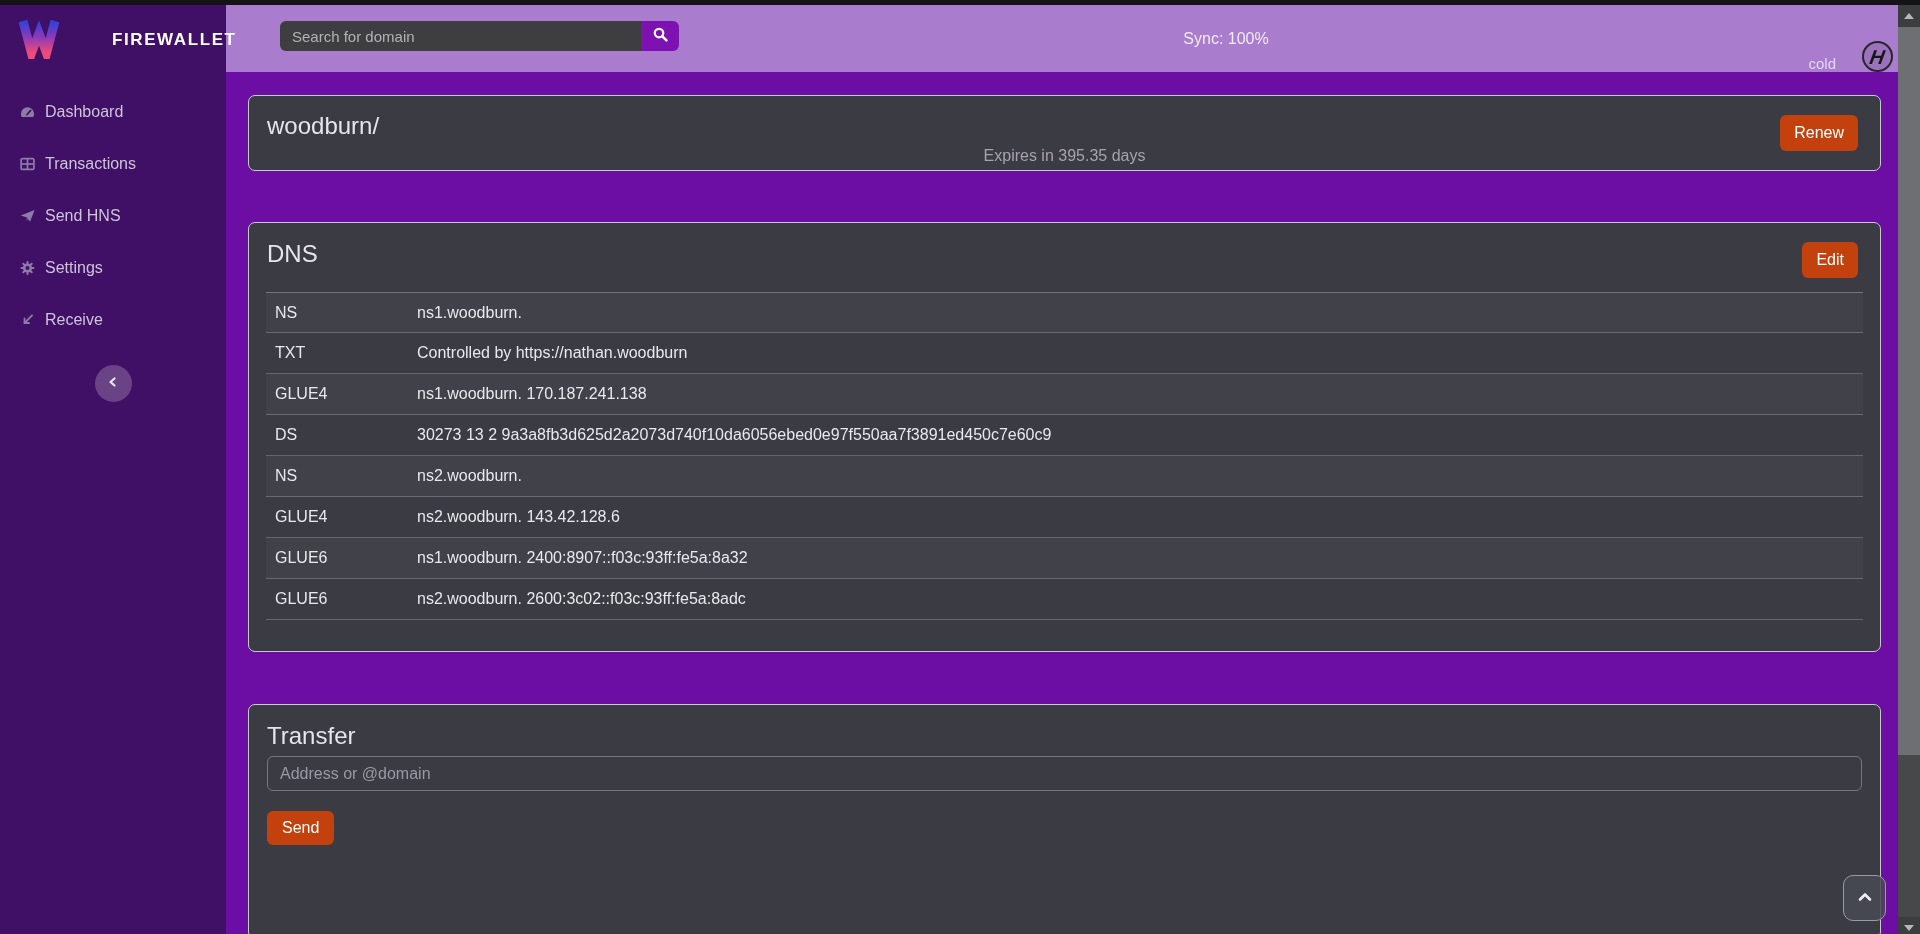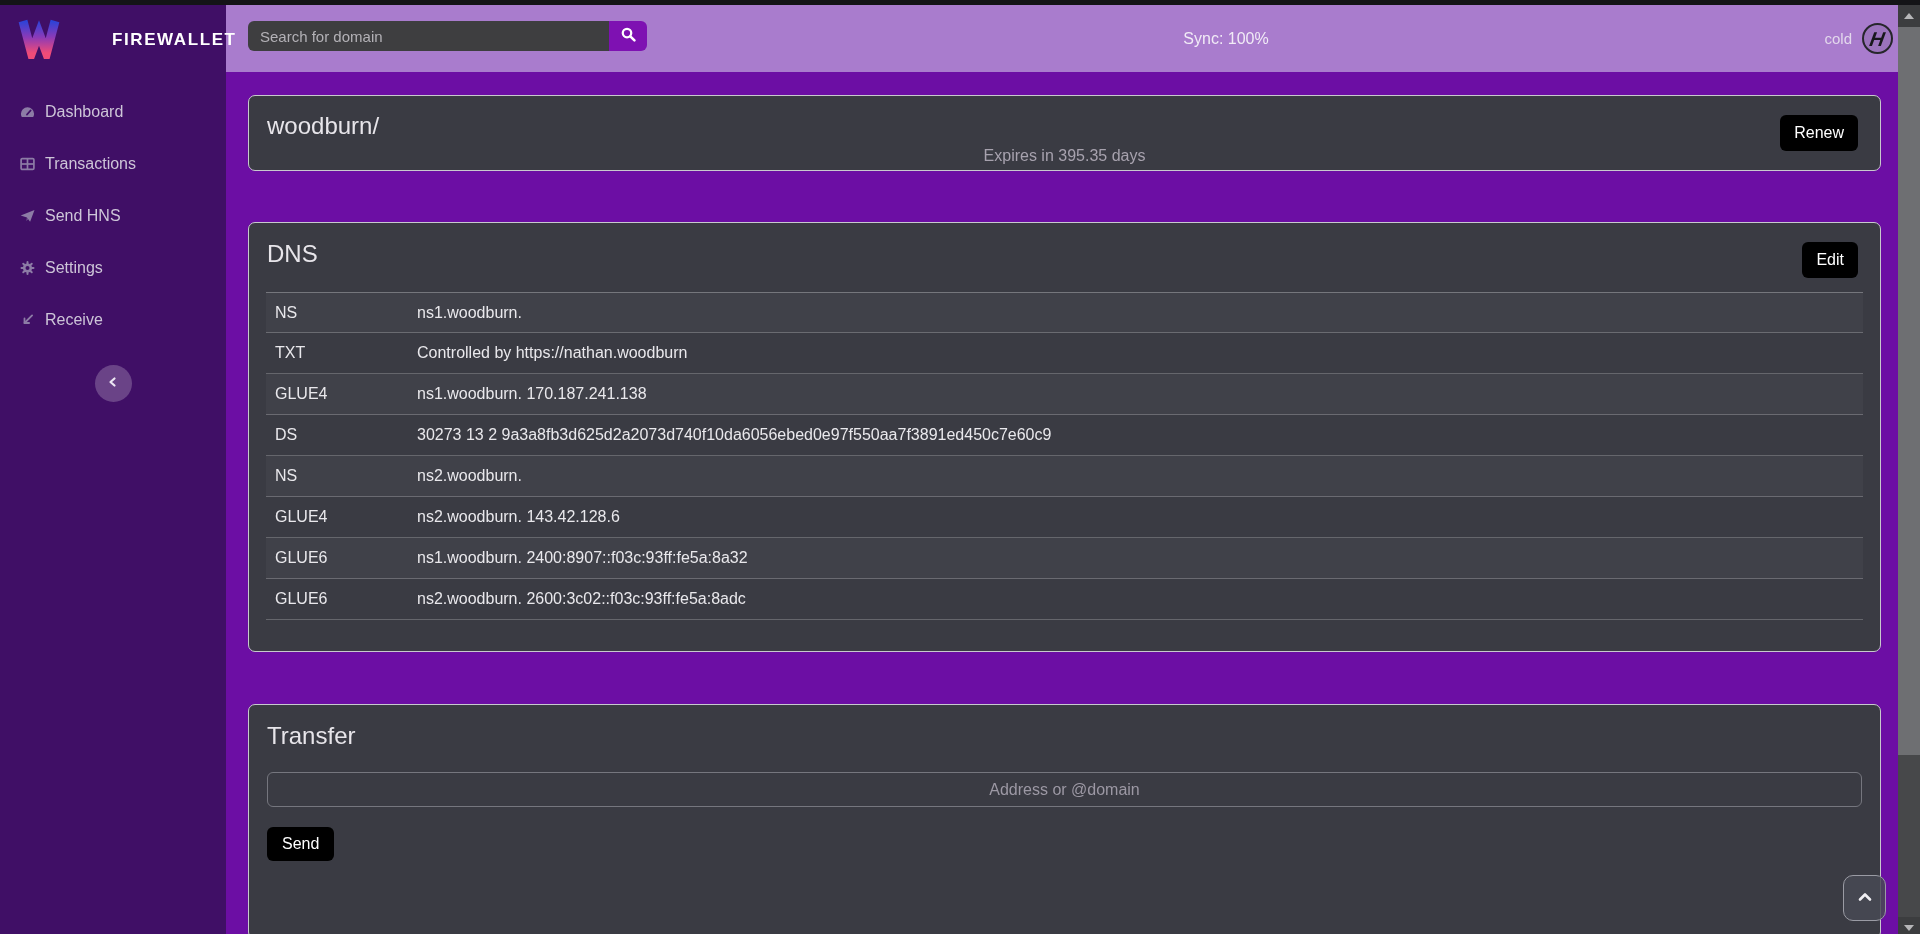--- a/index.html
+++ b/index.html
@@ -14,53 +14,53 @@
   .brand-name { color:#ffffff; font-size:17px; font-weight:800; letter-spacing:1.6px; margin-left:15px; }
   .nav { margin-top:12px; }
   .nav-item { height:52px; display:flex; align-items:center; padding-left:18px; cursor:pointer; color:#cdc5d8; font-size:16px; }
   .nav-item .ico { width:18px; height:17px; margin-right:9px; color:#8d7ca6; display:flex; align-items:center; justify-content:center; }
   .collapse-btn { display:flex; align-items:center; justify-content:center; width:37px; height:37px; border-radius:50%; border:none; background:rgba(255,255,255,0.22); color:#ece6f2; margin:19px auto 0 auto; cursor:pointer; }
 
   
   .main-col { flex:1; display:flex; flex-direction:column; height:100%; position:relative; }
 
   .topbar { height:67px; background:#a97ccd; position:relative; flex:none; }
-  .searchbox { position:absolute; left:22px; top:16px; display:flex; height:30px; }
+  .searchbox { position:absolute; left:54px; top:16px; display:flex; height:30px; }
   .search-input { width:361px; height:30px; background:#3e3e40; border:none; outline:none; border-radius:6px 0 0 6px; color:#d6d4d9; font-size:15px; padding:0 12px; font-family:"Liberation Sans", sans-serif; }
   .search-input::placeholder { color:#b3b1b6; }
   .search-btn { width:38px; height:30px; background:#7e11b2; border:none; border-radius:0 6px 6px 0; cursor:pointer; display:flex; align-items:center; justify-content:center; }
   .sync-label { position:absolute; left:1000px; top:0; height:67px; display:flex; align-items:center; transform:translateX(-50%); color:#f1ebf6; font-size:16px; }
-  .wallet-box { position:absolute; right:27px; top:0; height:67px; display:flex; align-items:center; gap:10px; }
+  .wallet-box { position:absolute; right:27px; top:0; height:67px; display:flex; align-items:flex-end; gap:26px; }
   .wallet-name { color:#e3d8ec; font-size:15px; }
   .hs-icon { width:31px; height:31px; border-radius:50%; border:2px solid #26262b; background:rgba(35,35,40,0.10); display:flex; align-items:center; justify-content:center; cursor:pointer; }
   .hs-icon span { color:#17171b; font-weight:900; font-style:italic; font-size:20px; transform:skewX(-10deg); line-height:1; }
 
   .content { flex:1; padding-left:22px; position:relative; }
 
   .card { width:1633px; background:#3a3b43; border:1px solid #c8c9ce; border-radius:7px; position:relative; }
   .card-title { color:#e7e5ea; font-size:24px; font-weight:400; }
   .muted { color:#a7a2ae;text-align:center; }
 
   .domain-card { margin-top:23px; height:76px; padding:16px 18px; }
   .domain-sub { font-size:16px; margin-top:7px; }
-  .btn { background:#000000; color:#ffffff; border:none; border-radius:6px; font-size:16px; cursor:pointer; font-family:"Liberation Sans", sans-serif; }
+  .btn { background:#c2410c; color:#ffffff; border:none; border-radius:6px; font-size:16px; cursor:pointer; font-family:"Liberation Sans", sans-serif; }
   .renew-btn { position:absolute; right:22px; top:19px; height:36px; padding:0 14px; }
 
   .dns-card { margin-top:51px; height:430px; }
   .card-head { height:69px; padding:17px 18px 0 18px; }
   .edit-btn { position:absolute; right:22px; top:19px; height:36px; padding:0 14px; }
   .dns-table { margin:0 17px; }
   .dns-row { height:41px; display:flex; align-items:center; padding-left:9px; border-bottom:1px solid rgba(255,255,255,0.22); color:#e9e8ec; font-size:16px; }
   .dns-row:first-child { border-top:1px solid rgba(255,255,255,0.28); }
   .dns-row:nth-child(odd) { background:rgba(255,255,255,0.035); }
   .dns-type { width:142px; flex:none; }
 
   .transfer-card { margin-top:52px; height:235px; padding:17px 18px; }
   .sendto-label { color:#d5d2d9; font-size:15px; margin-top:34px; }
-  .transfer-input { display:block; width:100%; height:35px; margin-top:22px; background:transparent; border:1px solid #75767e; border-radius:6px; color:#d6d4d9; font-size:16px; padding:0 12px; outline:none; font-family:"Liberation Sans", sans-serif;text-align:center; }
+  .transfer-input { display:block; width:100%; height:35px; margin-top:6px; background:transparent; border:1px solid #75767e; border-radius:6px; color:#d6d4d9; font-size:16px; padding:0 12px; outline:none; font-family:"Liberation Sans", sans-serif; }
   .transfer-input::placeholder { color:#9c98a4; }
   .send-btn { margin-top:20px; height:34px; padding:0 15px; }
 
   
   .scrollbar { position:absolute; right:0; top:0; width:22px; height:934px; background:#47484a; z-index:5; }
   .sb-btn { position:absolute; left:0; width:22px; height:22px; background:#3c3d3f; display:flex; align-items:center; justify-content:center; cursor:pointer; }
   .sb-btn.up { top:0; } .sb-btn.down { bottom:0; }
   .tri-up { width:0; height:0; border-left:5px solid transparent; border-right:5px solid transparent; border-bottom:6px solid #b6b6b8; }
   .tri-down { width:0; height:0; border-left:5px solid transparent; border-right:5px solid transparent; border-top:6px solid #b6b6b8; }
   .sb-thumb { position:absolute; left:0; top:22px; width:22px; height:728px; background:#6e6f72; cursor:pointer; }

